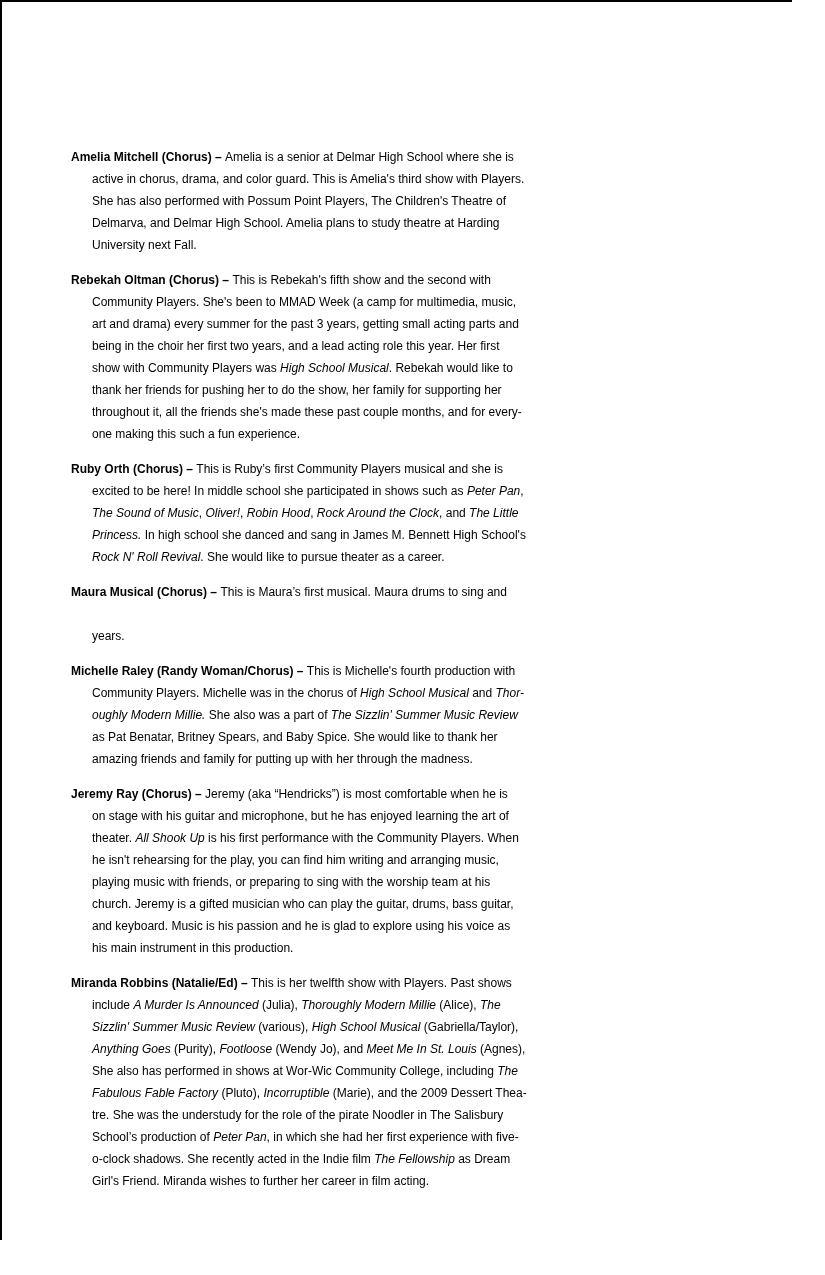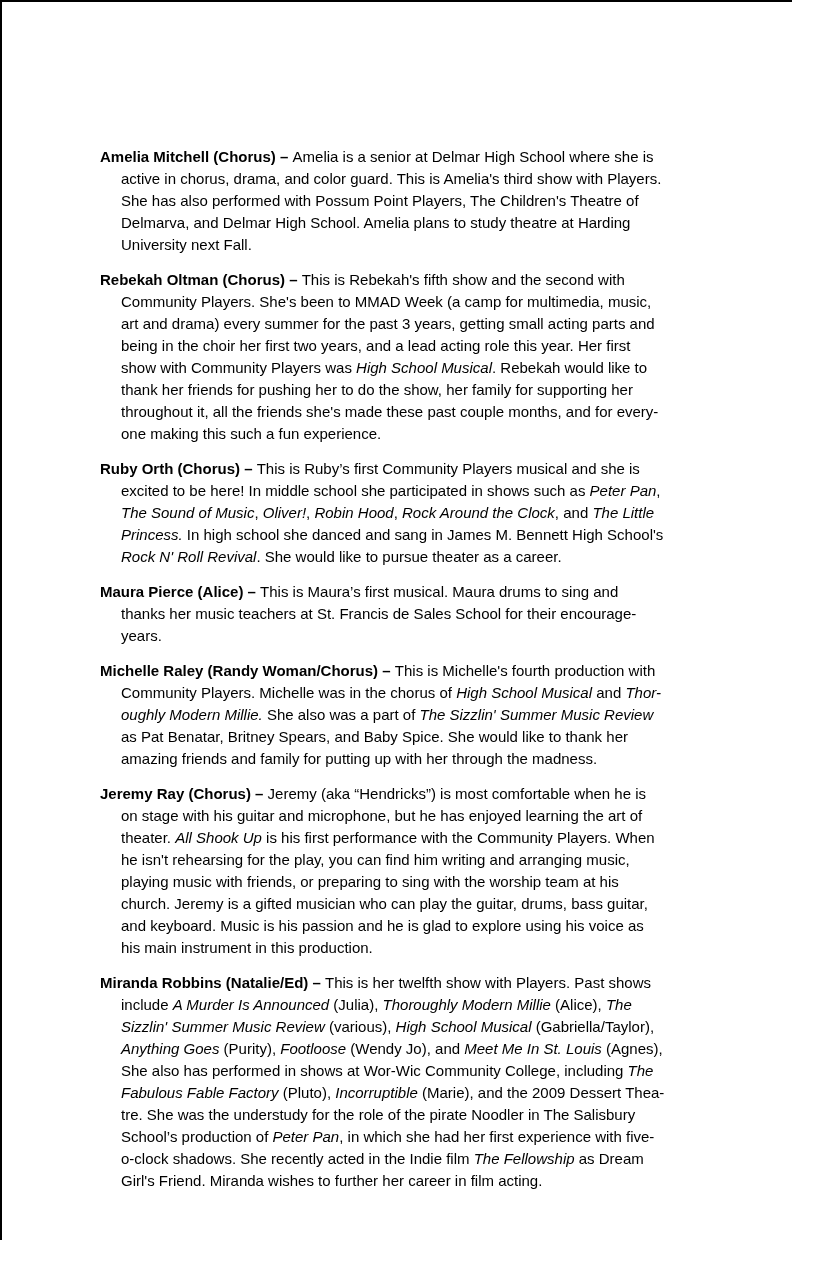--- a/index.html
+++ b/index.html
@@ -25,23 +25,23 @@
   }
   .scan-border-left {
     position: absolute;
     top: 0; left: 0;
     width: 2px; height: 1240px;
     background: #000000;
   }
   .bio-list {
     position: absolute;
     top: 146px;
-    left: 100px;
+    left: 71px;
     width: 705px;
-    font-size: 15px;
+    font-size: 12px;
     line-height: 22px;
   }
   p.bio {
     margin: 0 0 13px 0;
     padding-left: 21px;     
     text-indent: -21px;
     white-space: nowrap;    
   }
   .b { font-weight: bold; }
   .i { font-style: italic; text-align: center; }
@@ -49,18 +49,18 @@
 </head>
 <body>
 
 <div class="page">
   <div class="scan-border-top"></div>
   <div class="scan-border-left"></div>
   <div class="bio-list">
       <p class="bio"><span class="b">Amelia Mitchell (Chorus) – </span><span>Amelia is a senior at Delmar High School where she is</span><br><span>active in chorus, drama, and color guard. This is Amelia's third show with Players.</span><br><span>She has also performed with Possum Point Players, The Children's Theatre of</span><br><span>Delmarva, and Delmar High School. Amelia plans to study theatre at Harding</span><br><span>University next Fall.</span></p>
       <p class="bio"><span class="b">Rebekah Oltman (Chorus) – </span><span>This is Rebekah's fifth show and the second with</span><br><span>Community Players. She's been to MMAD Week (a camp for multimedia, music,</span><br><span>art and drama) every summer for the past 3 years, getting small acting parts and</span><br><span>being in the choir her first two years, and a lead acting role this year. Her first</span><br><span>show with Community Players was </span><span class="i">High School Musical</span><span>. Rebekah would like to</span><br><span>thank her friends for pushing her to do the show, her family for supporting her</span><br><span>throughout it, all the friends she's made these past couple months, and for every-</span><br><span>one making this such a fun experience.</span></p>
       <p class="bio"><span class="b">Ruby Orth (Chorus) – </span><span>This is Ruby’s first Community Players musical and she is</span><br><span>excited to be here! In middle school she participated in shows such as </span><span class="i">Peter Pan</span><span>,</span><br><span class="i">The Sound of Music</span><span>, </span><span class="i">Oliver!</span><span>, </span><span class="i">Robin Hood</span><span>, </span><span class="i">Rock Around the Clock</span><span>, and </span><span class="i">The Little</span><br><span class="i">Princess.</span><span> In high school she danced and sang in James M. Bennett High School's</span><br><span class="i">Rock N' Roll Revival</span><span>. She would like to pursue theater as a career.</span></p>
-      <p class="bio"><span class="b">Maura Pierce (Alice) – </span><span>This is Maura’s first musical. Maura drums to sing and</span><br><span>thanks her music teachers at St. Francis de Sales School for their encourage-</span><br><span>years.</span></p>
+      <p class="bio"><span class="b">Maura Musical (Chorus) – </span><span>This is Maura’s first musical. Maura drums to sing and</span><br><br><span>years.</span></p>
       <p class="bio"><span class="b">Michelle Raley (Randy Woman/Chorus) – </span><span>This is Michelle's fourth production with</span><br><span>Community Players. Michelle was in the chorus of </span><span class="i">High School Musical</span><span> and </span><span class="i">Thor-</span><br><span class="i">oughly Modern Millie.</span><span> She also was a part of </span><span class="i">The Sizzlin' Summer Music Review</span><br><span>as Pat Benatar, Britney Spears, and Baby Spice. She would like to thank her</span><br><span>amazing friends and family for putting up with her through the madness.</span></p>
       <p class="bio"><span class="b">Jeremy Ray (Chorus) – </span><span>Jeremy (aka “Hendricks”) is most comfortable when he is</span><br><span>on stage with his guitar and microphone, but he has enjoyed learning the art of</span><br><span>theater. </span><span class="i">All Shook Up</span><span> is his first performance with the Community Players. When</span><br><span>he isn't rehearsing for the play, you can find him writing and arranging music,</span><br><span>playing music with friends, or preparing to sing with the worship team at his</span><br><span>church. Jeremy is a gifted musician who can play the guitar, drums, bass guitar,</span><br><span>and keyboard. Music is his passion and he is glad to explore using his voice as</span><br><span>his main instrument in this production.</span></p>
       <p class="bio"><span class="b">Miranda Robbins (Natalie/Ed) – </span><span>This is her twelfth show with Players. Past shows</span><br><span>include </span><span class="i">A Murder Is Announced</span><span> (Julia), </span><span class="i">Thoroughly Modern Millie</span><span> (Alice), </span><span class="i">The</span><br><span class="i">Sizzlin' Summer Music Review</span><span> (various), </span><span class="i">High School Musical</span><span> (Gabriella/Taylor),</span><br><span class="i">Anything Goes</span><span> (Purity), </span><span class="i">Footloose</span><span> (Wendy Jo), and </span><span class="i">Meet Me In St. Louis</span><span> (Agnes),</span><br><span>She also has performed in shows at Wor-Wic Community College, including </span><span class="i">The</span><br><span class="i">Fabulous Fable Factory</span><span> (Pluto), </span><span class="i">Incorruptible</span><span> (Marie), and the 2009 Dessert Thea-</span><br><span>tre. She was the understudy for the role of the pirate Noodler in The Salisbury</span><br><span>School’s production of </span><span class="i">Peter Pan</span><span>, in which she had her first experience with five-</span><br><span>o-clock shadows. She recently acted in the Indie film </span><span class="i">The Fellowship</span><span> as Dream</span><br><span>Girl's Friend. Miranda wishes to further her career in film acting.</span></p>
     </div>
 </div>
 
 </body></html>

